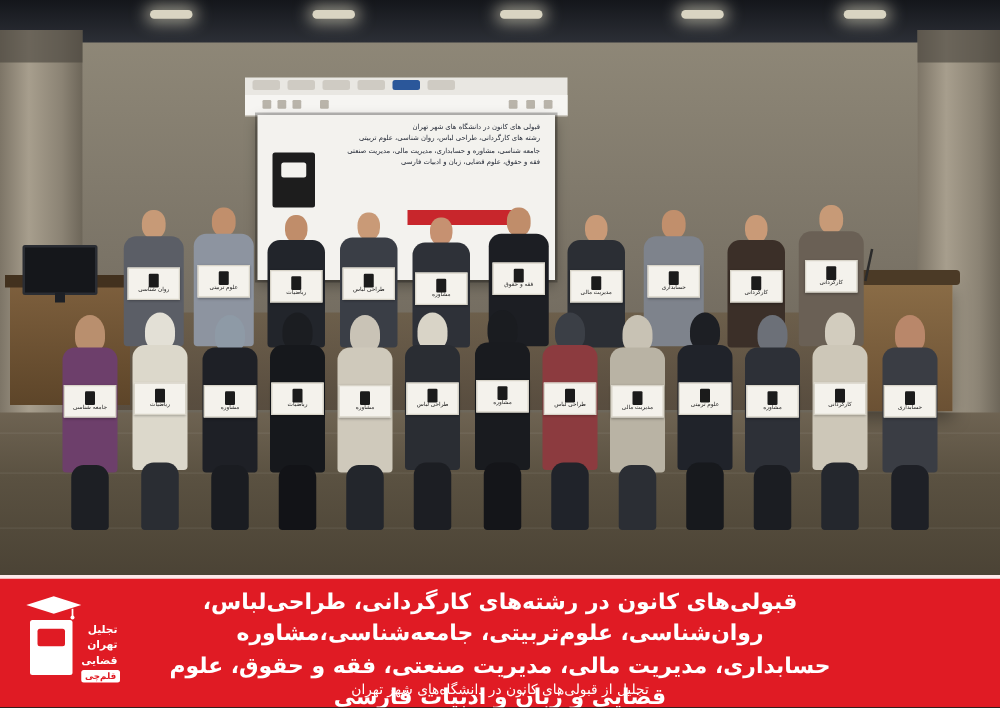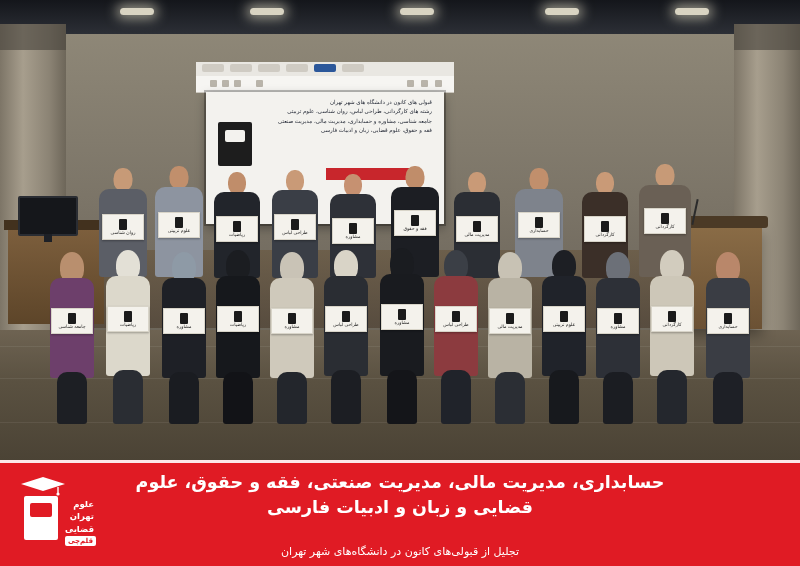--- a/index.html
+++ b/index.html
@@ -362,27 +362,28 @@
     <div class="cap-logo">
       <svg class="gradcap" viewBox="0 0 46 20">
         <polygon points="23,1 45,8 23,15 1,8" fill="#ffffff"></polygon>
         <path d="M38 11 v6" stroke="#ffffff" stroke-width="1.4" fill="none"></path>
         <circle cx="38" cy="18" r="1.6" fill="#ffffff"></circle>
       </svg>
       <div class="book">
           <i></i>
         </div>
       <div class="ktext">
-        <div>علوم</div>
+        <div>تجلیل</div>
         <div>تهران</div>
         <div>قضایی</div>
       </div>
       <div class="badge">قلم‌چی</div>
     </div>
 
     <div class="cap-text">
+      <div class="cap-l1">قبولی‌های کانون در رشته‌های کارگردانی، طراحی‌لباس، روان‌شناسی، علوم‌تربیتی، جامعه‌شناسی،مشاوره</div>
       <div class="cap-l2">حسابداری، مدیریت مالی، مدیریت صنعتی، فقه و حقوق، علوم قضایی و زبان و ادبیات فارسی</div>
     </div>
 
     <div class="cap-sub">تجلیل از قبولی‌های کانون در دانشگاه‌های شهر تهران</div>
   </div>
 
 </div>
 
 </body></html>

